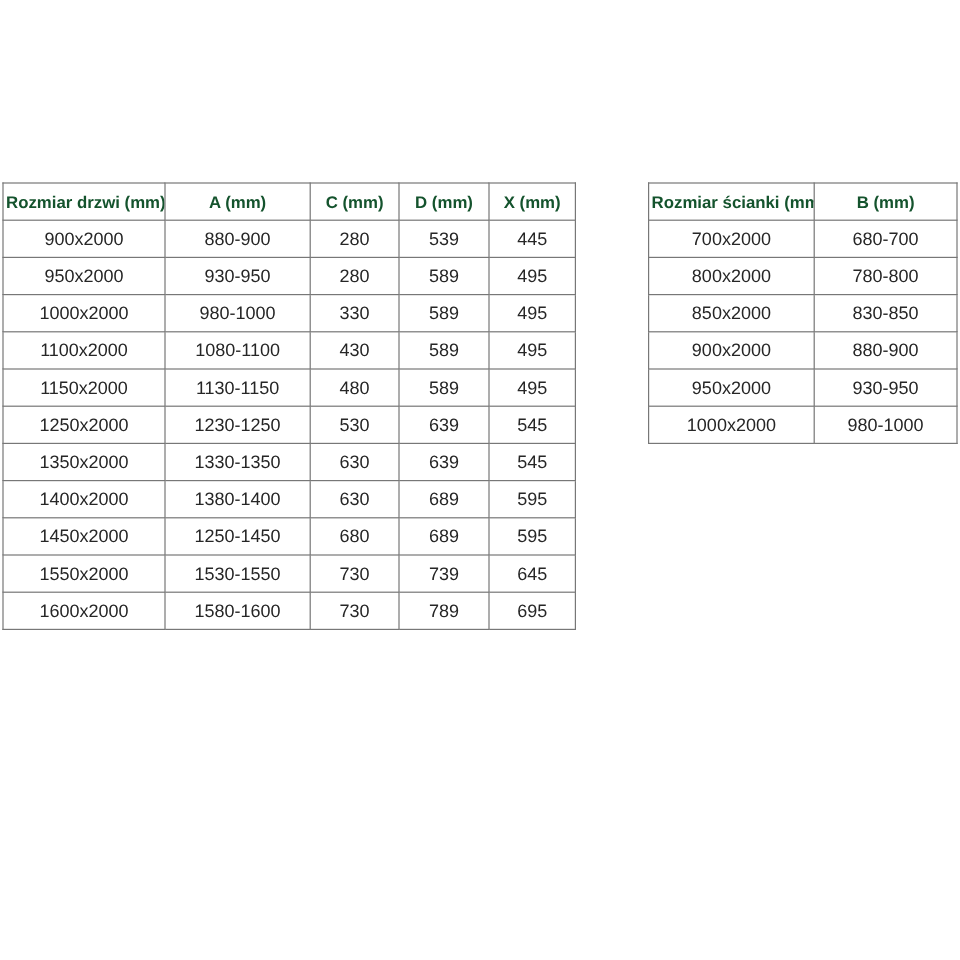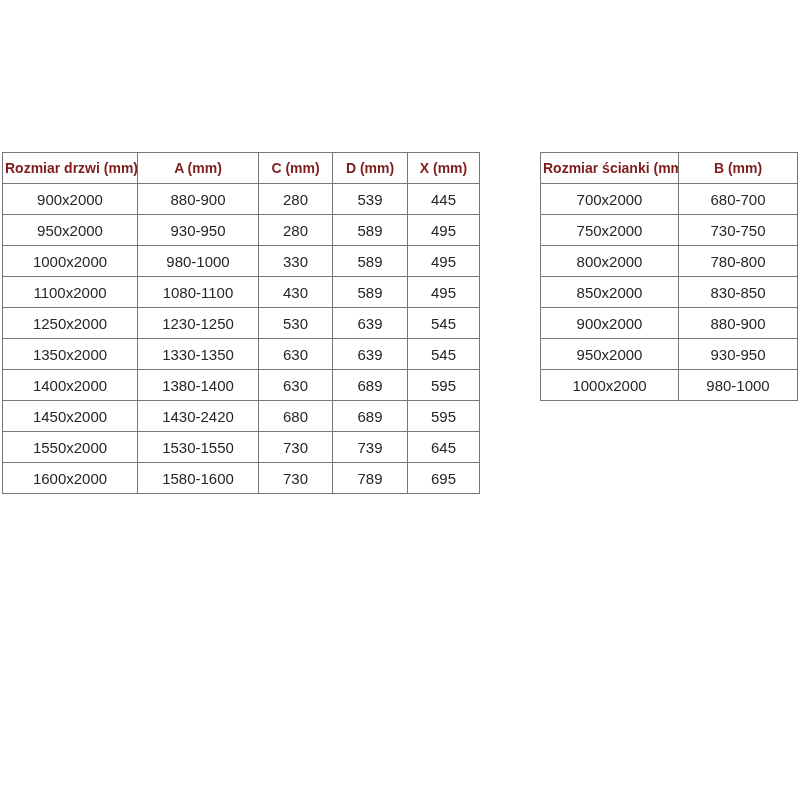--- a/index.html
+++ b/index.html
@@ -24,21 +24,21 @@
     text-align: center;
     vertical-align: middle;
     height: 30px;
     padding: 0 2px;
     white-space: nowrap;
     overflow: hidden;
   }
   .dim-table th {
     font-weight: bold;
     font-size: 14px;
-    color: #7f1d1d;
+    color: #14532d;
   }
   .dim-table td {
     font-weight: normal;
     font-size: 15px;
     color: #262626;
   }
   #door-table {
     left: 2px;
     top: 152px;
     width: 477px;
@@ -99,20 +99,27 @@
         <td>495</td>
       </tr>
       <tr>
         <td>1100x2000</td>
         <td>1080-1100</td>
         <td>430</td>
         <td>589</td>
         <td>495</td>
       </tr>
       <tr>
+        <td>1150x2000</td>
+        <td>1130-1150</td>
+        <td>480</td>
+        <td>589</td>
+        <td>495</td>
+      </tr>
+      <tr>
         <td>1250x2000</td>
         <td>1230-1250</td>
         <td>530</td>
         <td>639</td>
         <td>545</td>
       </tr>
       <tr>
         <td>1350x2000</td>
         <td>1330-1350</td>
         <td>630</td>
@@ -121,21 +128,21 @@
       </tr>
       <tr>
         <td>1400x2000</td>
         <td>1380-1400</td>
         <td>630</td>
         <td>689</td>
         <td>595</td>
       </tr>
       <tr>
         <td>1450x2000</td>
-        <td>1430-2420</td>
+        <td>1250-1450</td>
         <td>680</td>
         <td>689</td>
         <td>595</td>
       </tr>
       <tr>
         <td>1550x2000</td>
         <td>1530-1550</td>
         <td>730</td>
         <td>739</td>
         <td>645</td>
@@ -160,24 +167,20 @@
         <th>Rozmiar ścianki (mm)</th>
         <th>B (mm)</th>
       </tr>
     </thead>
   <tbody>
       <tr>
         <td>700x2000</td>
         <td>680-700</td>
       </tr>
       <tr>
-        <td>750x2000</td>
-        <td>730-750</td>
-      </tr>
-      <tr>
         <td>800x2000</td>
         <td>780-800</td>
       </tr>
       <tr>
         <td>850x2000</td>
         <td>830-850</td>
       </tr>
       <tr>
         <td>900x2000</td>
         <td>880-900</td>

